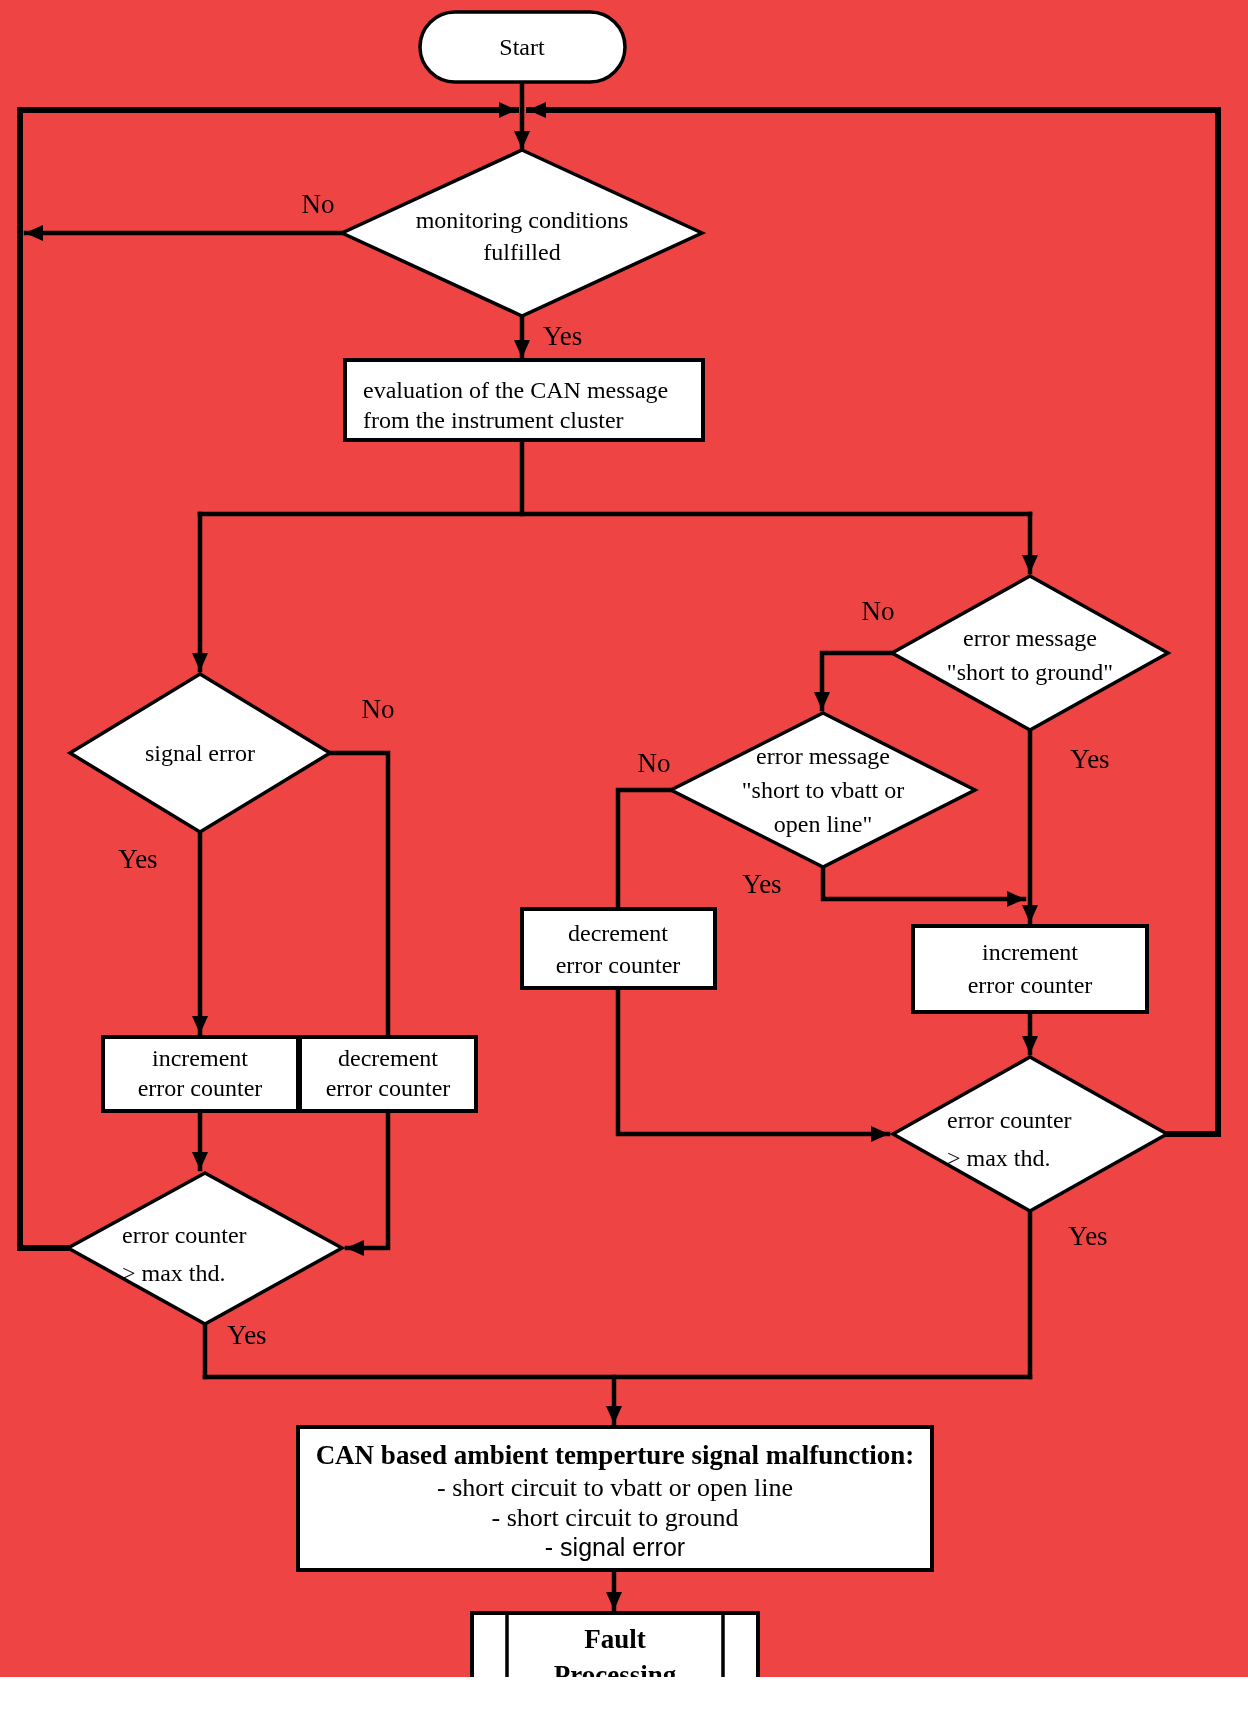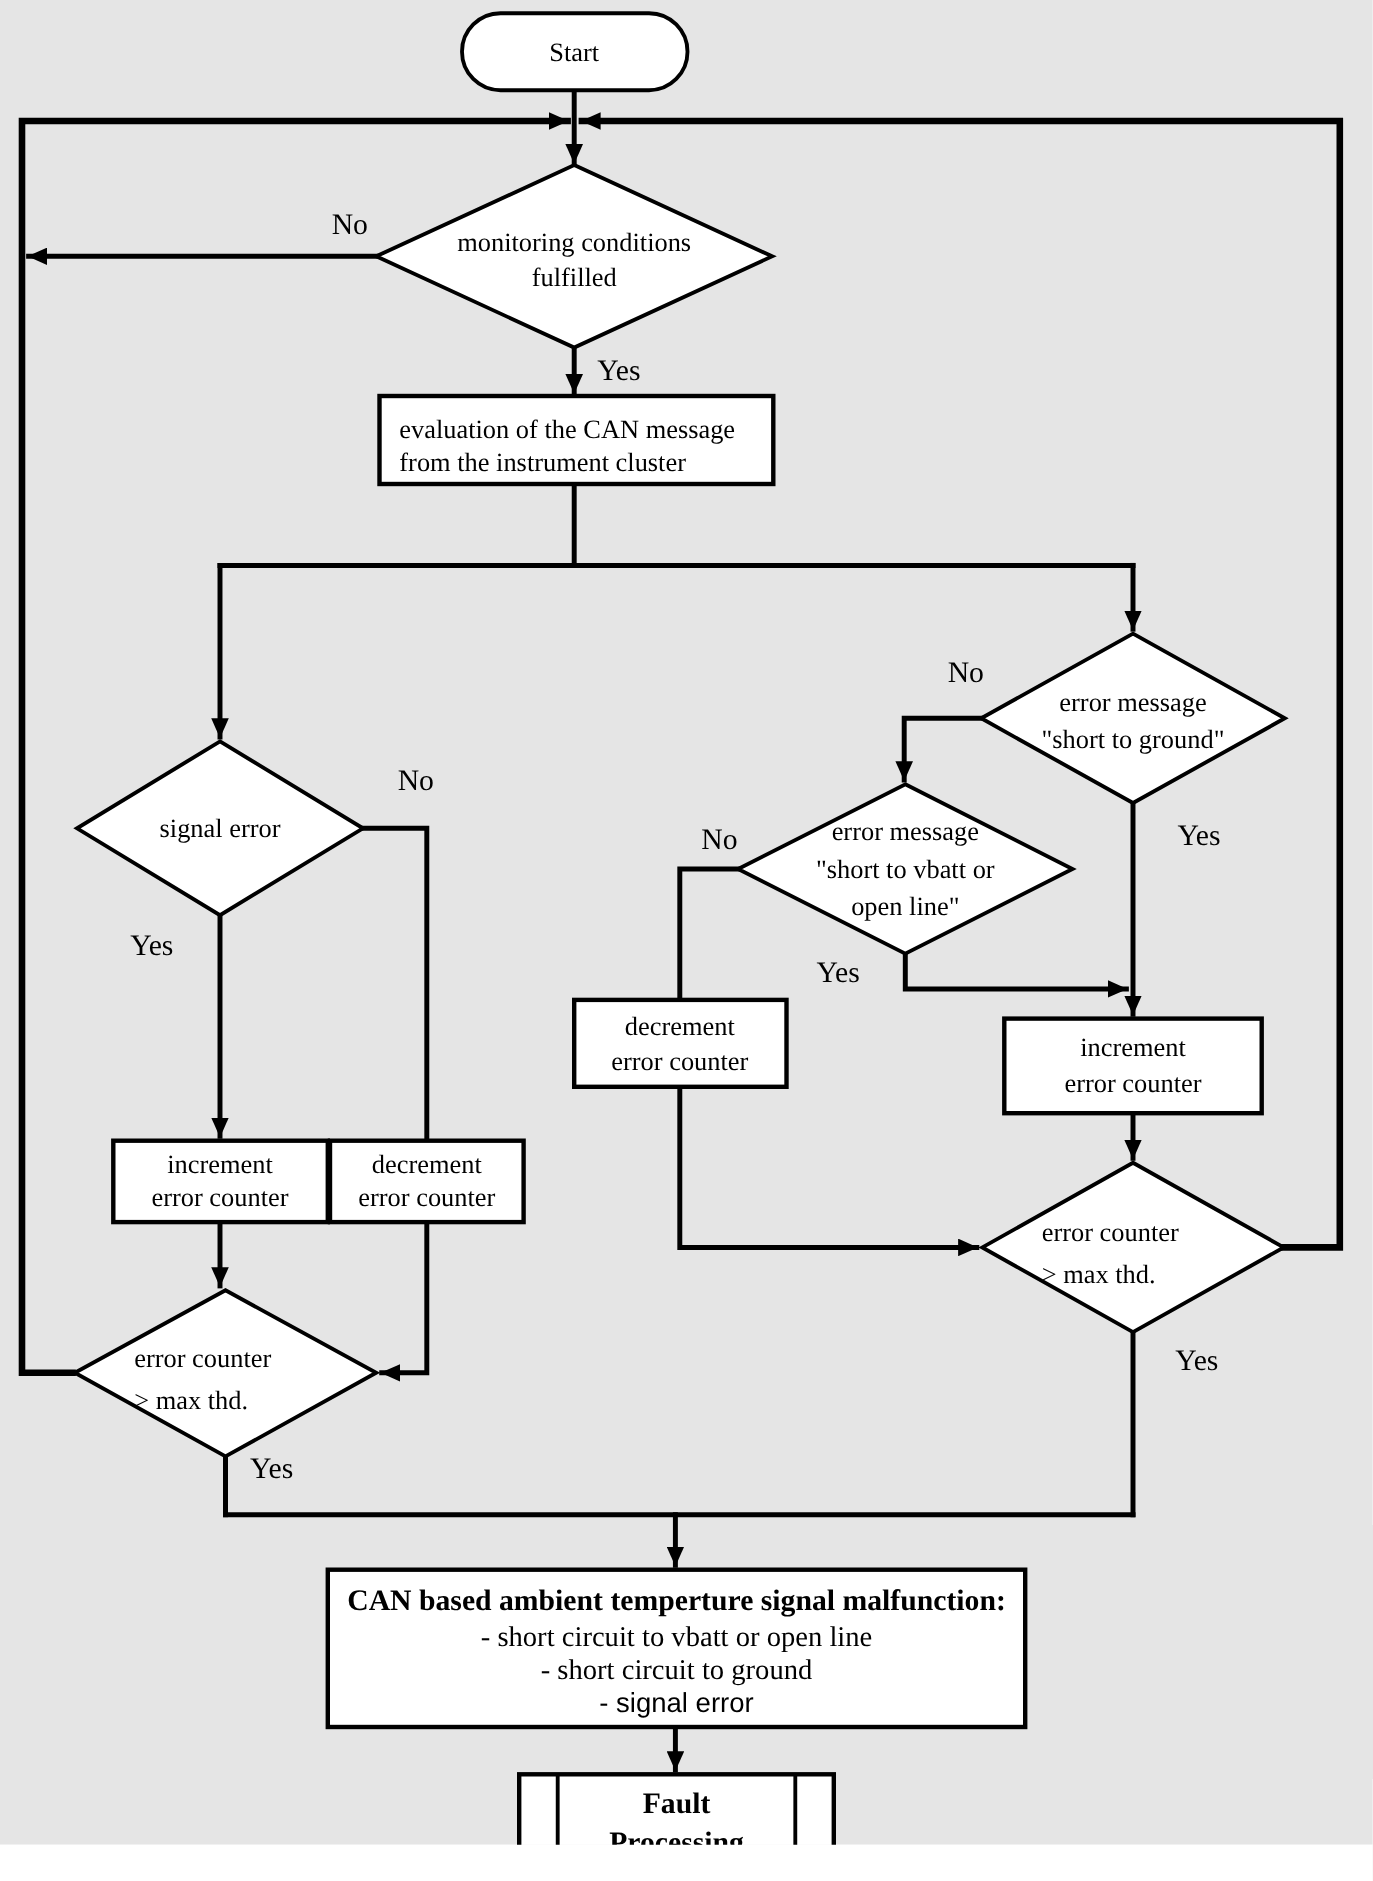--- a/index.html
+++ b/index.html
@@ -1,16 +1,16 @@
 <!DOCTYPE html>
 <html><head>
 <meta charset="utf-8">
 <style>
   html,body{margin:0;padding:0;background:#ffffff;}
-  .page{width:1248px;height:1677px;position:relative;background:#e5e5e5;margin:0 auto;}
+  .page{width:1248px;height:1677px;position:relative;background:#ef4444;margin:0 auto;}
   svg{display:block;}
   .shape{fill:#ffffff;stroke:#000000;stroke-width:4;}
   .shape-thin{fill:#ffffff;stroke:#000000;stroke-width:3.5;}
   .edge{fill:none;stroke:#000000;stroke-width:4.5;stroke-linecap:square;stroke-linejoin:miter;}
   .rail{fill:none;stroke:#000000;stroke-width:6;stroke-linecap:square;stroke-linejoin:miter;}
   .ntext{font-family:"Liberation Serif","DejaVu Serif",serif;font-size:24px;fill:#000000;}
   .elabel{font-family:"Liberation Serif","DejaVu Serif",serif;font-size:27px;fill:#000000;}
   .btext{font-family:"Liberation Serif","DejaVu Serif",serif;font-size:27px;font-weight:bold;fill:#000000;}
   .mtext{font-family:"Liberation Serif","DejaVu Serif",serif;font-size:26px;fill:#000000;}
   .stext{font-family:"Liberation Sans","DejaVu Sans",sans-serif;font-size:25px;fill:#000000;}

